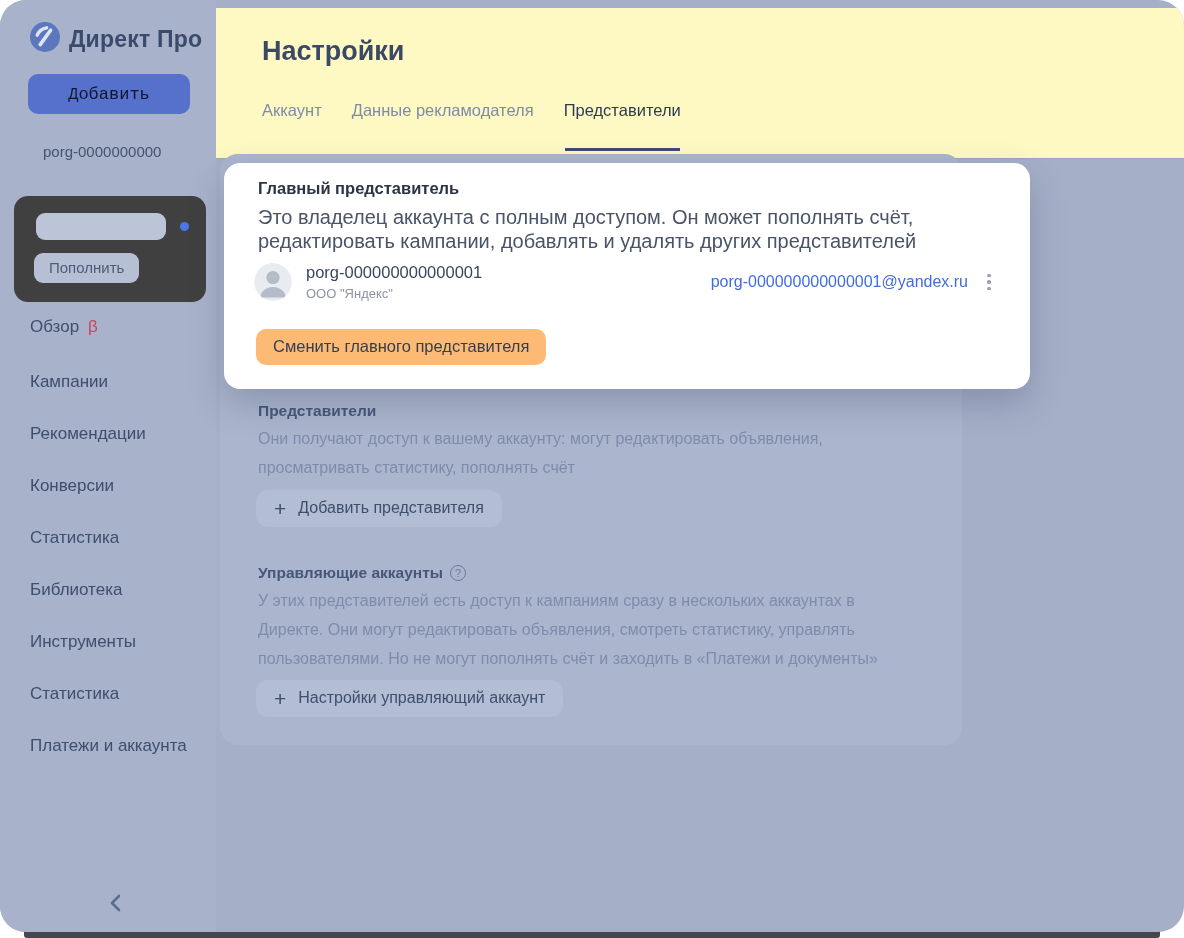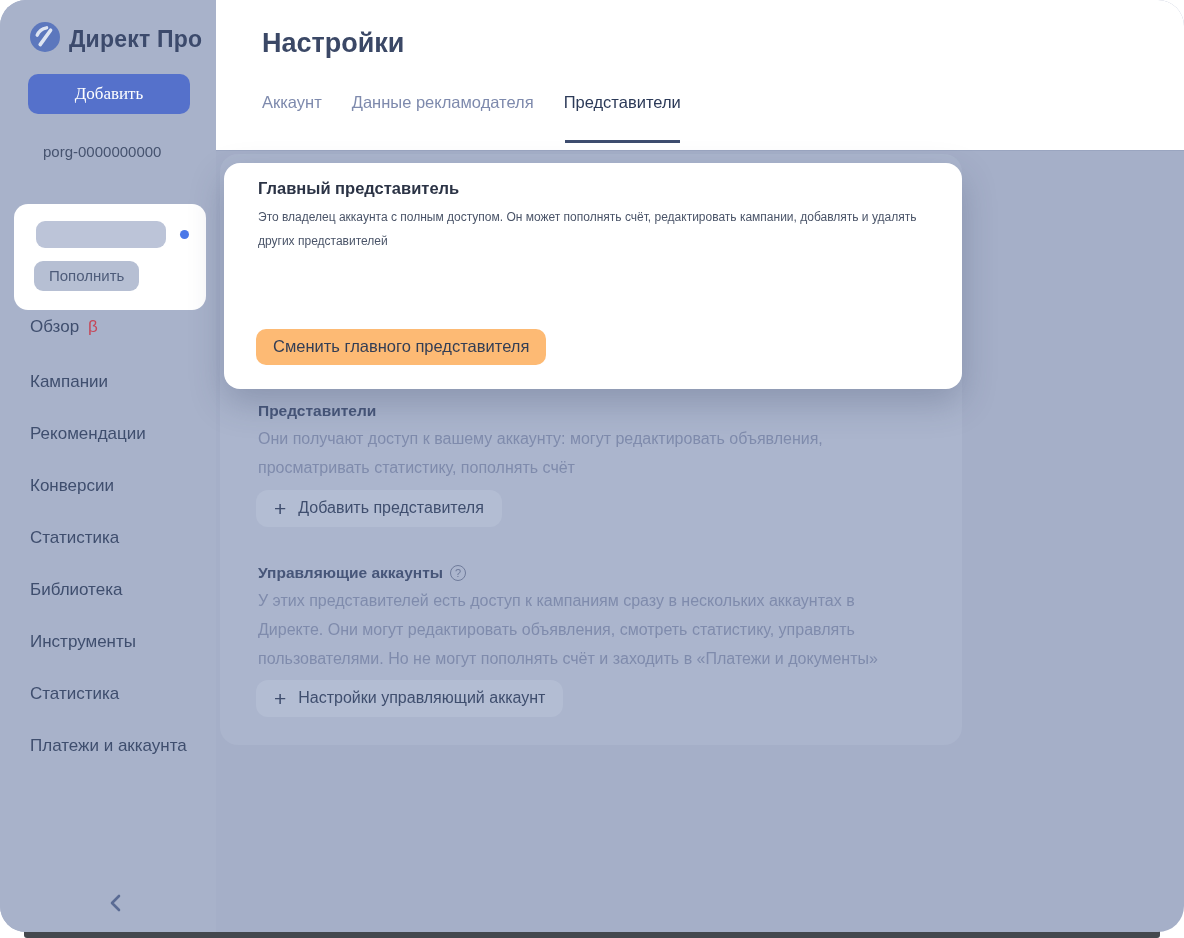--- a/index.html
+++ b/index.html
@@ -9,58 +9,58 @@
 
   .bottom-strip { position:absolute; left:24px; right:24px; bottom:0; height:10px; background:#44484e; border-radius:3px; }
 
   .window { position:absolute; left:0; right:0; top:0; height:932px; border-radius:26px; background:#a5afc8; overflow:hidden; }
 
   
   .sidebar { position:absolute; left:0; top:0; bottom:0; width:216px; background:#a8b2ca; }
   .logo { position:absolute; left:30px; top:22px; display:flex; align-items:center; gap:9px; cursor:pointer; }
   .logo-text { font-size:23px; font-weight:700; color:#3c4a6c; letter-spacing:.2px; white-space:nowrap; }
   .add-btn { position:absolute; left:28px; top:74px; width:162px; height:40px; border:none; border-radius:10px;
-             background:#5571cb; color:#ffffff; font-size:17px; font-family:Liberation Serif, serif; cursor:pointer; }
+             background:#5571cb; color:#0f172a; font-size:17px; font-family:Liberation Mono, monospace; cursor:pointer; }
   .account-id { position:absolute; left:28px; top:143px; font-size:15px; color:#46536f;margin-left:15px; }
-  .wallet { position:absolute; left:14px; top:204px; width:192px; height:106px; border-radius:14px; background:#ffffff; }
+  .wallet { position:absolute; left:14px; top:196px; width:192px; height:106px; border-radius:14px; background:#404040; }
   .skeleton { position:absolute; left:22px; top:17px; width:130px; height:27px; border-radius:9px; background:#bcc4d8; }
   .dot { position:absolute; right:17px; top:26px; width:9px; height:9px; border-radius:50%; background:#4a78e8; }
   .topup { position:absolute; left:20px; top:57px; padding:6px 15px 7px; border:none; border-radius:9px;
            background:#b6bfd3; color:#4e5c7a; font-size:15px; font-family:inherit; cursor:pointer; }
   .menu { position:absolute; left:30px; top:314px; width:160px; }
   .menu-item { font-size:17px; color:#3f4e6e; margin-bottom:26px; line-height:26px; cursor:pointer; }
   .menu-item.first { margin-bottom:29px; }
   .beta { color:#c5485a; margin-left:9px; font-size:17px; }
   .collapse { position:absolute; left:103px; bottom:16px; width:26px; height:26px; cursor:pointer; }
 
   
-  .topbar { position:absolute; left:216px; right:0; top:0; height:151px; background:#ffffff; border-bottom:1px solid #9aa5c0; }
+  .topbar { position:absolute; left:216px; right:0; top:8px; height:151px; background:#fef9c3; border-bottom:1px solid #9aa5c0; }
   .page-title { position:absolute; left:46px; top:28px; font-size:27px; font-weight:700; color:#3b4866; }
   .tabs { position:absolute; left:46px; top:93px; display:flex; gap:30px; font-size:16.5px; }
   .tab { color:#7e8aad; cursor:pointer; position:relative; white-space:nowrap; }
   .tab.active { color:#2c3a58; font-weight:500; }
   .tab.active::after { content:""; position:absolute; left:1px; right:1px; top:47px; height:2.5px; background:#3d4c6e; }
 
   
   .panel { position:absolute; left:220px; top:154px; width:742px; height:591px; border-radius:18px; background:#abb5cd; }
   .sec-title { position:absolute; left:38px; font-size:15.5px; font-weight:700; color:#475679; display:flex; align-items:center; }
   .sec-text { position:absolute; left:38px; font-size:16px; line-height:29px; color:#7f8bac; }
   .dim-btn { position:absolute; left:36px; display:inline-flex; align-items:center; gap:12px; padding:9px 18px 10px;
              border:none; border-radius:12px; background:#b3bdd3; color:#3f4e6e; font-size:16px; font-family:inherit; cursor:pointer; }
   .plus { font-size:21px; font-weight:400; line-height:17px; color:#3f4e6e; }
   .s1t { top:248px; } .s1p { top:270px; width:620px; } .s1b { top:336px; }
   .s2t { top:410px; } .s2p { top:432px; width:648px; } .s2b { top:526px; }
   .qicon { display:inline-flex; align-items:center; justify-content:center; width:16px; height:16px; border-radius:50%;
            border:1.5px solid #6f7b9b; color:#6f7b9b; font-size:11px; font-weight:400; margin-left:7px; cursor:pointer; }
 
   
-  .card { position:absolute; left:224px; top:163px; width:738px; height:226px; border-radius:16px; background:#ffffff;
+  .card { position:absolute; left:224px; top:163px; width:806px; height:226px; border-radius:16px; background:#ffffff;
           box-shadow:0 14px 34px rgba(44,56,86,.25);padding-left:40px; }
   .card-title { position:absolute; left:34px; top:16px; font-size:16.5px; font-weight:700; color:#2b3345; }
-  .card-desc { position:absolute; left:34px; top:42px; width:690px; font-size:12px; line-height:24px; color:#4a5468; }
+  .card-desc { position:absolute; left:34px; top:42px; width:690px; font-size:20px; line-height:24px; color:#4a5468; }
   .user-row { position:absolute; left:30px; right:36px; top:100px; display:flex; align-items:center; }
   .avatar { width:38px; height:38px; border-radius:50%; overflow:hidden; flex:none; }
   .user-meta { margin-left:14px; }
   .login { font-size:16.5px; color:#3a465f; }
   .company { font-size:13px; color:#8b93a5; margin-top:4px; }
   .spacer { flex:1; }
   .email { font-size:16px; color:#3f6ce2; text-decoration:none; cursor:pointer; white-space:nowrap; }
   .kebab { margin-left:16px; width:10px; height:22px; display:flex; flex-direction:column; align-items:center;
            justify-content:center; gap:3px; cursor:pointer; }
   .kebab i { width:3.5px; height:3.5px; border-radius:50%; background:#98a0b0; }
@@ -142,18 +142,38 @@
       <button class="dim-btn s2b">
         <span class="plus">+</span>
         <span>Настройки управляющий аккаунт</span>
       </button>
     </section>
 
     <section class="card">
       <div class="card-title">Главный представитель</div>
       <p class="card-desc">Это владелец аккаунта с полным доступом. Он может пополнять счёт, редактировать кампании, добавлять и удалять других представителей</p>
 
+      <div class="user-row">
+        <span class="avatar">
+          <svg width="38" height="38" viewBox="0 0 38 38">
+            <circle cx="19" cy="19" r="19" fill="#e8ebf0"></circle>
+            <circle cx="19" cy="14.5" r="6.6" fill="#b4bcc9"></circle>
+            <path d="M6.5 34.5 a12.5 10.5 0 0 1 25 0 Z" fill="#b4bcc9"></path>
+          </svg>
+        </span>
+        <div class="user-meta">
+          <div class="login">porg-000000000000001</div>
+          <div class="company">ООО "Яндекс"</div>
+        </div>
+        <div class="spacer"></div>
+        <a class="email">porg-000000000000001@yandex.ru</a>
+        <span class="kebab">
+            <i></i>
+            <i></i>
+            <i></i>
+          </span>
+      </div>
 
       <button class="change-btn">Сменить главного представителя</button>
     </section>
 
   </div>
 </div>
 
 </body></html>

